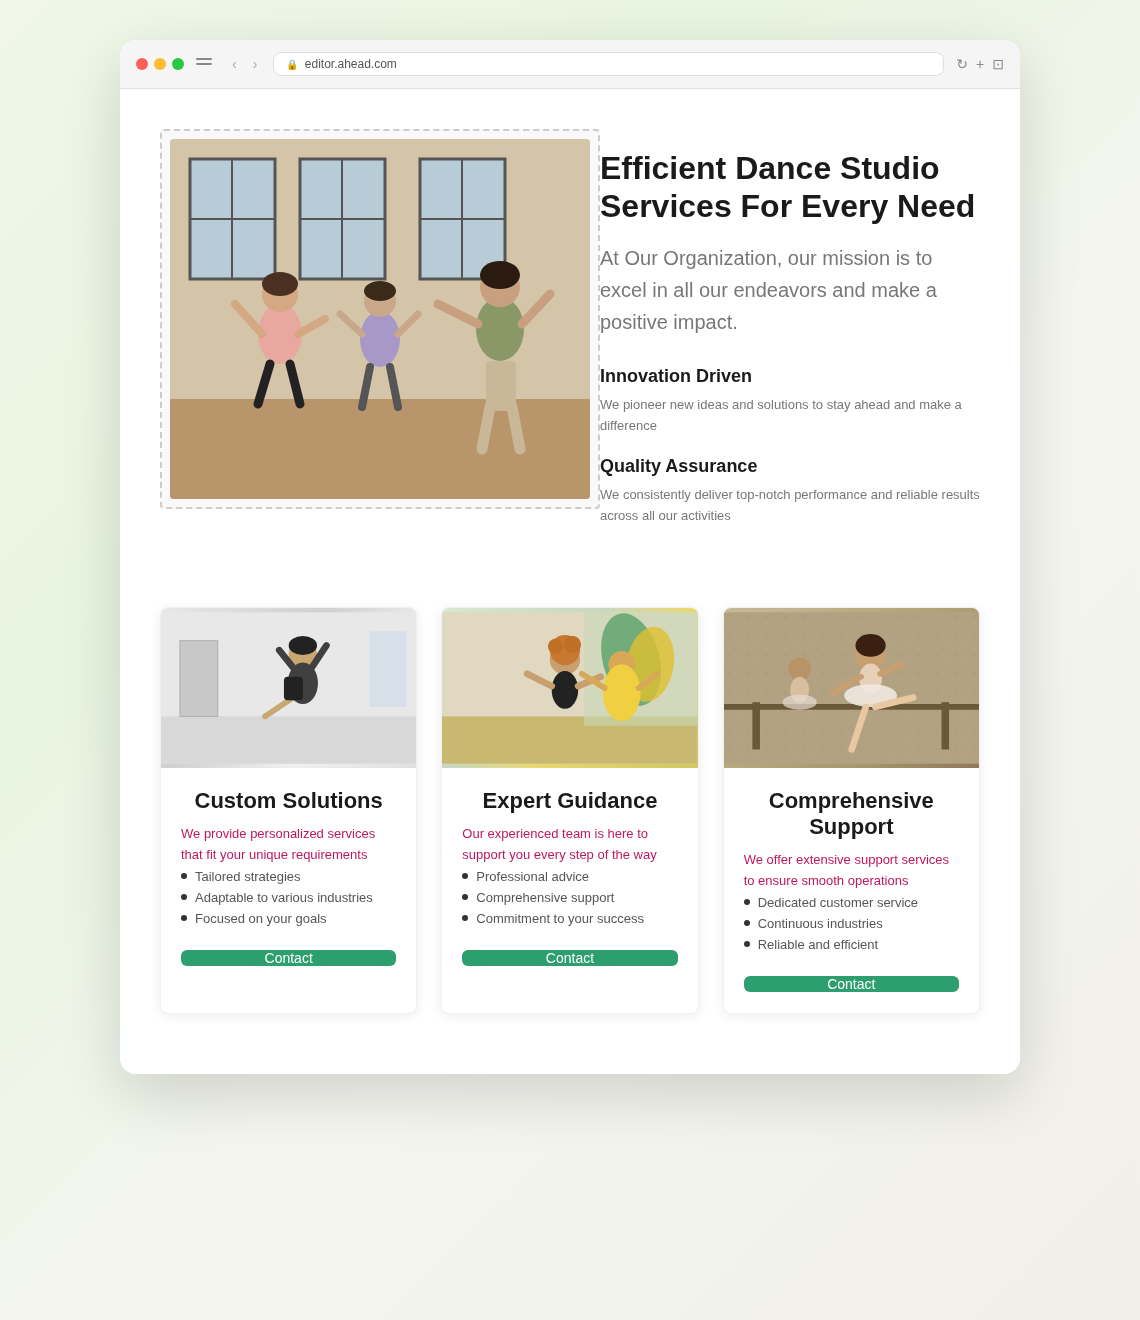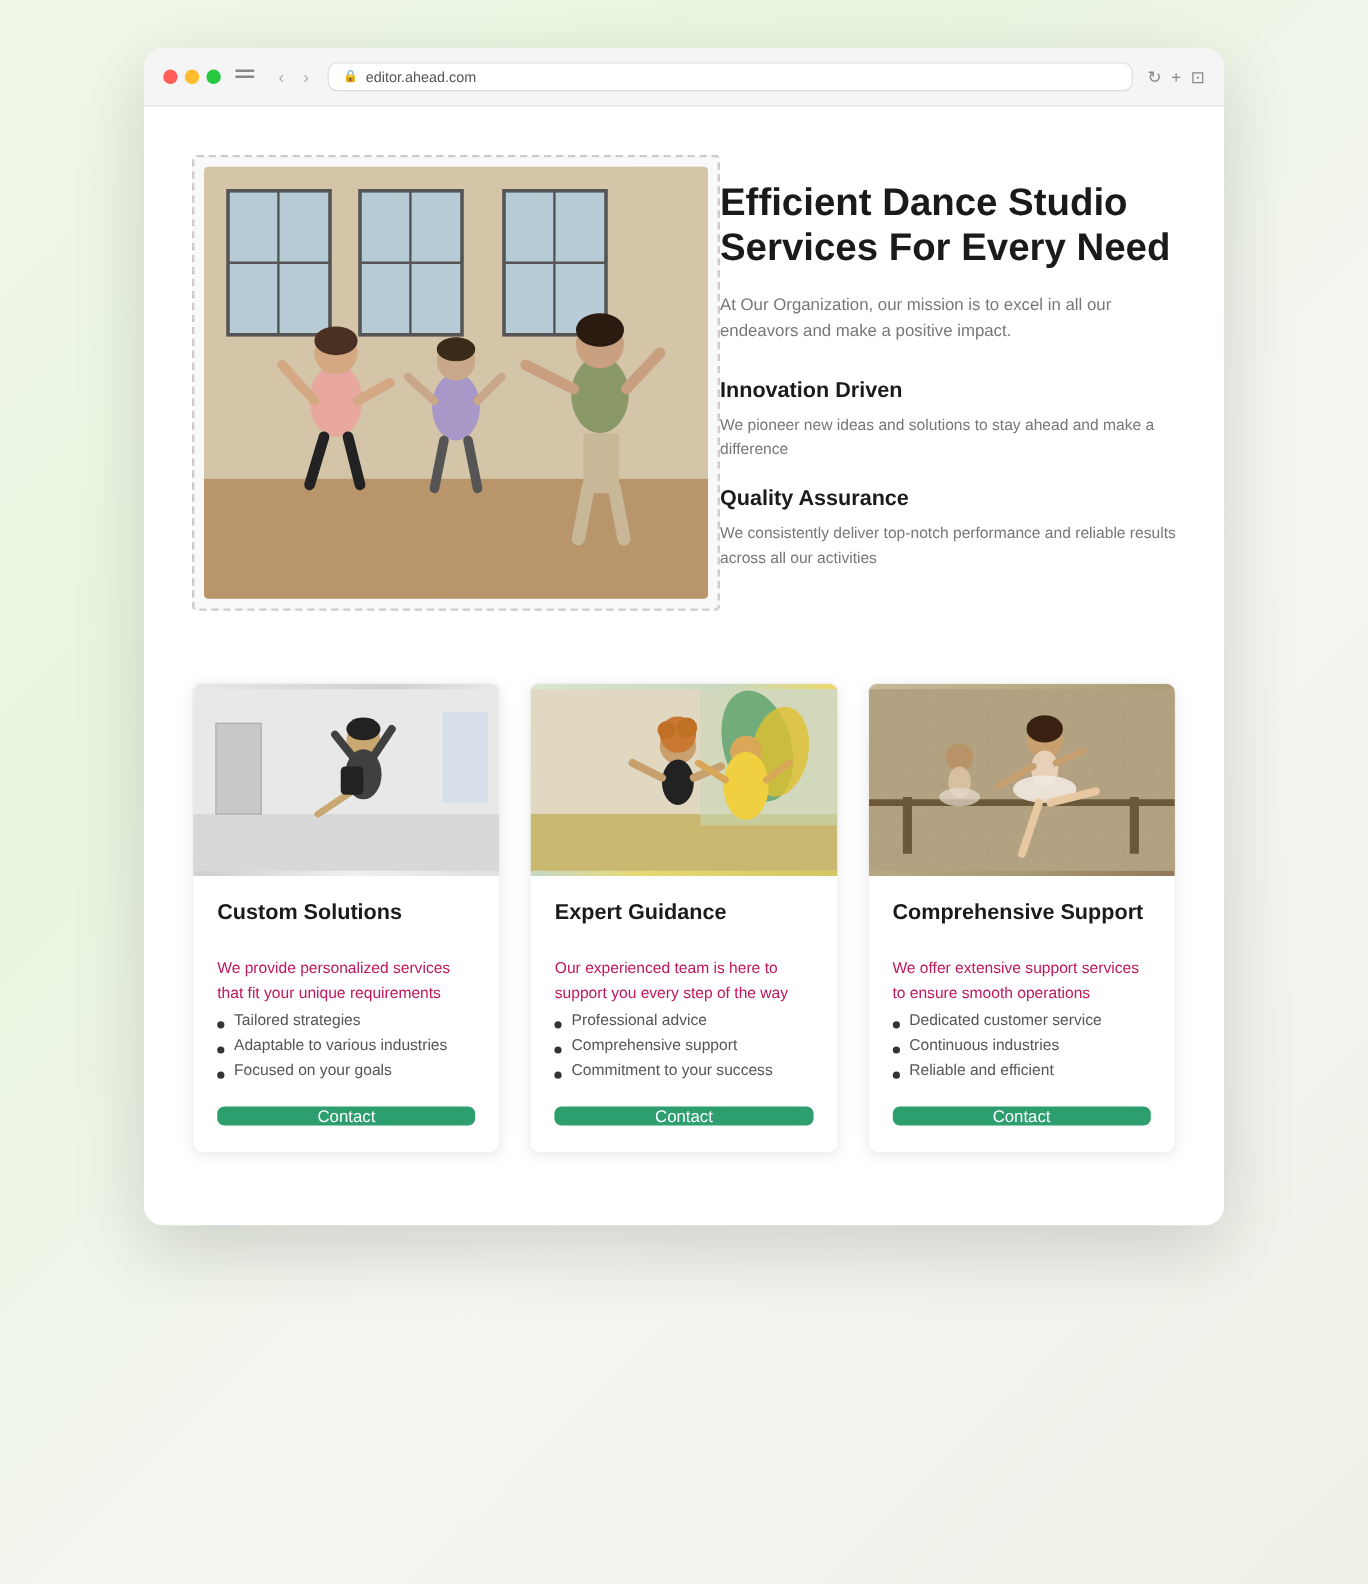--- a/index.html
+++ b/index.html
@@ -139,21 +139,21 @@
 
     .hero-title {
       font-size: 32px;
       font-weight: 700;
       color: #1a1a1a;
       line-height: 1.2;
       margin-bottom: 16px;
     }
 
     .hero-subtitle {
-      font-size: 14px;
+      font-size: 20px;
       color: #777;
       line-height: 1.6;
       margin-bottom: 28px;
     }
 
     .feature-section {
       margin-bottom: 20px;
     }
 
     .feature-title {
@@ -210,43 +210,44 @@
       transform: translateX(-50%);
       width: 60px;
       height: 120px;
     }
 
     .card-body {
       padding: 20px;
     }
 
     .card-title {
-      font-size: 18px;
+      font-size: 22px;
       font-weight: 700;
       color: #1a1a1a;
-      margin-bottom: 26px;
+      margin-bottom: 10px;
+      text-align: center;
     }
 
     .card-desc {
       font-size: 13px;
       color: #be185d;
       line-height: 1.6;
     }
 
     .card-list {
       list-style: none;
       margin-bottom: 20px;
     }
 
     .card-list li {
       font-size: 13px;
       color: #555;
       padding: 3px 0;
       display: flex;
-      align-items: flex-end;
+      align-items: center;
       gap: 8px;
     }
 
     .bullet {
       width: 6px;
       height: 6px;
       border-radius: 50%;
       background: #333;
       flex-shrink: 0;
     }

